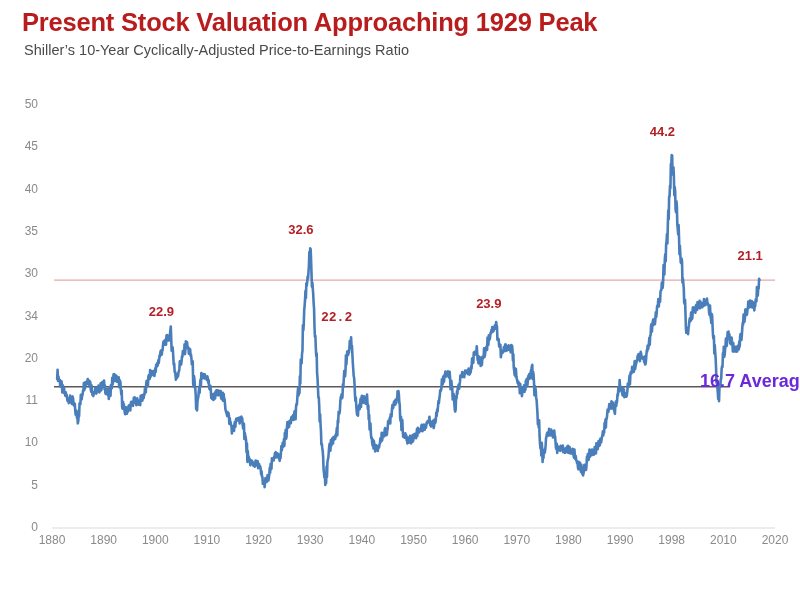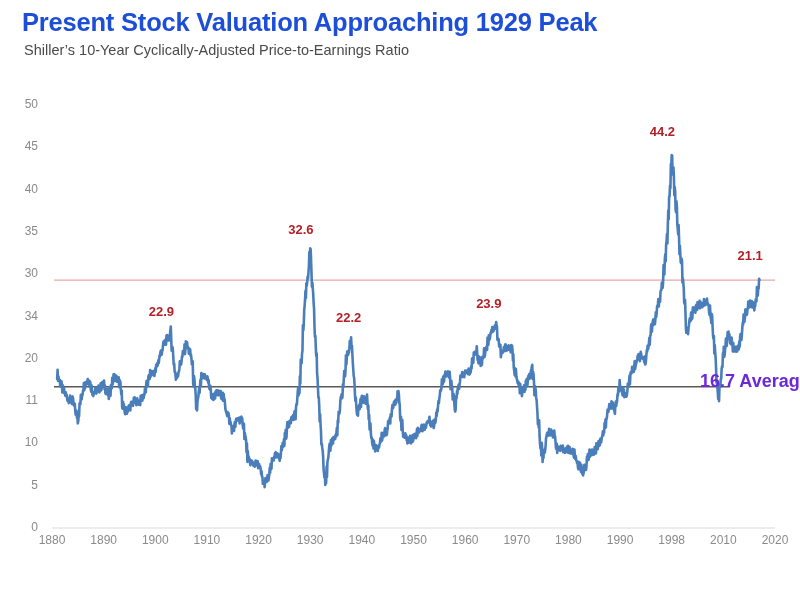--- a/index.html
+++ b/index.html
@@ -19,21 +19,21 @@
     width: 800px;
     height: 600px;
     background: #ffffff;
   }
   #chart-title {
     position: absolute;
     left: 22px;
     top: 8px;
     font-size: 25.5px;
     font-weight: bold;
-    color: #1d4ed8;
+    color: #b91c1c;
     letter-spacing: -0.2px;
     white-space: nowrap;
   }
   #chart-subtitle {
     position: absolute;
     left: 24px;
     top: 42px;
     font-size: 14.5px;
     font-weight: normal;
     color: #4A4A4A;
@@ -151,21 +151,21 @@
       <div class="axis-label x-tick-label" style="left: 491.786px; top: 533px;">1970</div>
       <div class="axis-label x-tick-label" style="left: 543.429px; top: 533px;">1980</div>
       <div class="axis-label x-tick-label" style="left: 595.071px; top: 533px;">1990</div>
       <div class="axis-label x-tick-label" style="left: 646.714px; top: 533px;">1998</div>
       <div class="axis-label x-tick-label" style="left: 698.357px; top: 533px;">2010</div>
       <div class="axis-label x-tick-label" style="left: 750px; top: 533px;">2020</div>
     </div>
   <div id="annotations-layer">
       <div class="annotation" style="left: 148.779px; top: 304.266px;">22.9</div>
       <div class="annotation" style="left: 288.214px; top: 222.204px;">32.6</div>
-      <div class="annotation" style="left: 336px; top: 310.188px;">22.2</div>
+      <div class="annotation" style="left: 321px; top: 310.188px; font-family: Liberation Mono, monospace;">22.2</div>
       <div class="annotation" style="left: 476.129px; top: 295.806px;">23.9</div>
       <div class="annotation" style="left: 649.714px; top: 124.068px;">44.2</div>
       <div class="annotation" style="left: 737.507px; top: 248.122px;">21.1</div>
     </div>
 
   <div id="avg-label" style="left: 700px; top: 370.718px;">16.7 Average</div>
 
   <div id="footer-rule"></div>
 
 </div>

